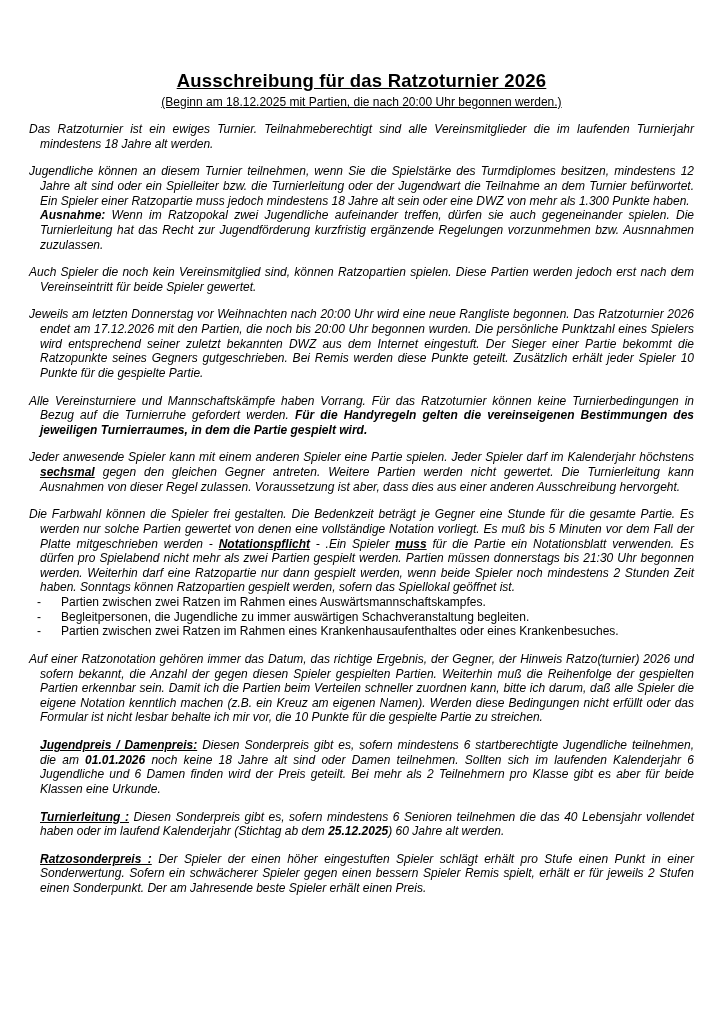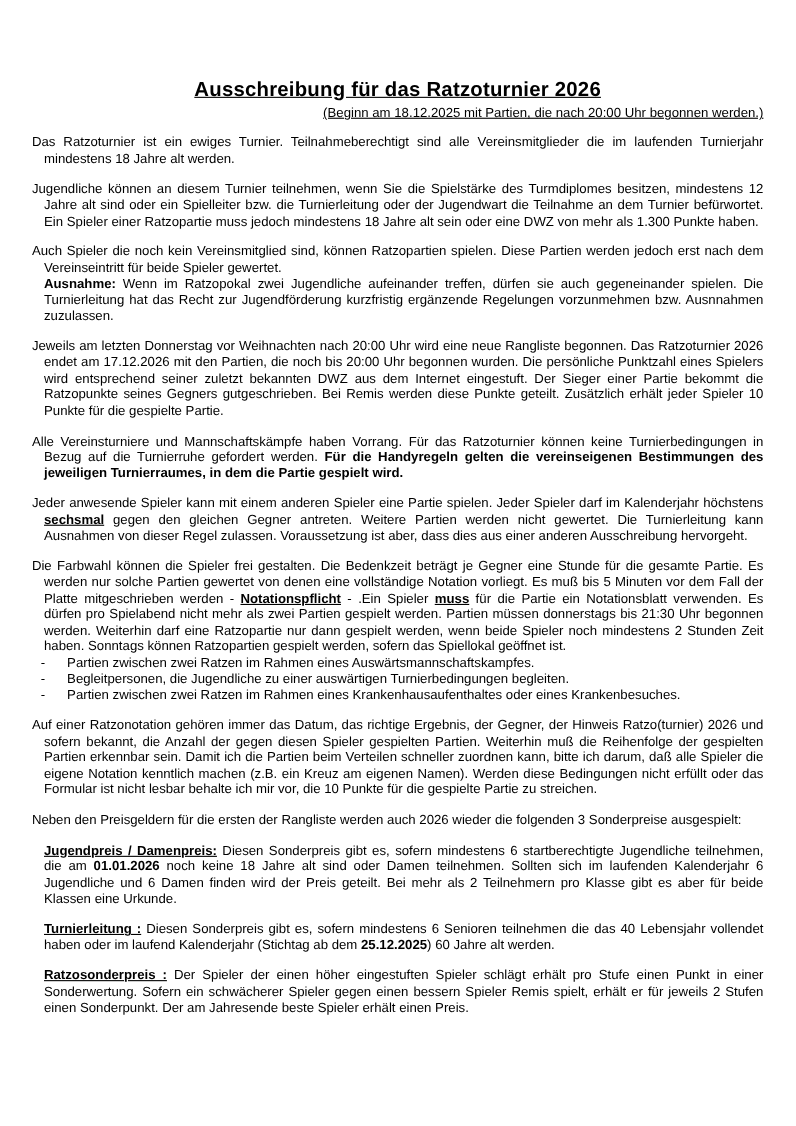--- a/index.html
+++ b/index.html
@@ -19,33 +19,34 @@
   }
   .doc-title {
     text-align: center;
     font-size: 18.5px;
     font-weight: bold;
     text-decoration: underline;
     line-height: 1.2;
     letter-spacing: 0.2px;
   }
   .doc-subtitle {
-    text-align: right;
+    text-align: center;
     font-size: 12px;
     text-decoration: underline;
     margin-top: 3px;
   }
   .doc-body {
     font-size: 12px;
     line-height: 1.22;
     margin-top: 4px;
   }
   .para {
     text-align: justify;
     margin-top: 13px;
+    font-style: italic;
   }
   .hang  { padding-left: 11px; text-indent: -11px; }
   .indent{ padding-left: 11px; }
   .cont  { margin-top: 0; }
   .bullet-row {
     display: flex;
     padding-left: 8px;
     margin-top: 0;
   }
   .dash { width: 24px; flex: none; }
@@ -57,48 +58,47 @@
 <div class="page">
 
   <h1 class="doc-title">Ausschreibung für das Ratzoturnier 2026</h1>
   <div class="doc-subtitle">(Beginn am 18.12.2025 mit Partien, die nach 20:00 Uhr begonnen werden.)</div>
 
   <div class="doc-body">
 
     <div class="para hang"><span>Das Ratzoturnier ist ein ewiges Turnier. Teilnahmeberechtigt sind alle Vereinsmitglieder die im laufenden Turnierjahr mindestens 18 Jahre alt werden.</span></div>
 
     <div class="para hang"><span>Jugendliche können an diesem Turnier teilnehmen, wenn Sie die Spielstärke des Turmdiplomes besitzen, mindestens 12 Jahre alt sind oder ein Spielleiter bzw. die Turnierleitung oder der Jugendwart die Teilnahme an dem Turnier befürwortet. Ein Spieler einer Ratzopartie muss jedoch mindestens 18 Jahre alt sein oder eine DWZ von mehr als 1.300 Punkte haben.</span></div>
+    <div class="para indent cont"><span style="font-weight: bold;">Ausnahme:</span><span> Wenn im Ratzopokal zwei Jugendliche aufeinander treffen, dürfen sie auch gegeneinander spielen. Die Turnierleitung hat das Recht zur Jugendförderung kurzfristig ergänzende Regelungen vorzunmehmen bzw. Ausnnahmen zuzulassen.</span></div>
+
     <div class="para hang"><span>Auch Spieler die noch kein Vereinsmitglied sind, können Ratzopartien spielen. Diese Partien werden jedoch erst nach dem Vereinseintritt für beide Spieler gewertet.</span></div>
-
-    <div class="para indent cont"><span style="font-weight: bold;">Ausnahme:</span><span> Wenn im Ratzopokal zwei Jugendliche aufeinander treffen, dürfen sie auch gegeneinander spielen. Die Turnierleitung hat das Recht zur Jugendförderung kurzfristig ergänzende Regelungen vorzunmehmen bzw. Ausnnahmen zuzulassen.</span></div>
 
     <div class="para hang"><span>Jeweils am letzten Donnerstag vor Weihnachten nach 20:00 Uhr wird eine neue Rangliste begonnen. Das Ratzoturnier 2026 endet am 17.12.2026 mit den Partien, die noch bis 20:00 Uhr begonnen wurden. Die persönliche Punktzahl eines Spielers wird entsprechend seiner zuletzt bekannten DWZ aus dem Internet eingestuft. Der Sieger einer Partie bekommt die Ratzopunkte seines Gegners gutgeschrieben. Bei Remis werden diese Punkte geteilt. Zusätzlich erhält jeder Spieler 10 Punkte für die gespielte Partie.</span></div>
 
     <div class="para hang"><span>Alle Vereinsturniere und Mannschaftskämpfe haben Vorrang. Für das Ratzoturnier können keine Turnierbedingungen in Bezug auf die Turnierruhe gefordert werden. </span><span style="font-weight: bold;">Für die Handyregeln gelten die vereinseigenen Bestimmungen des jeweiligen Turnierraumes, in dem die Partie gespielt wird.</span></div>
 
     <div class="para hang"><span>Jeder anwesende Spieler kann mit einem anderen Spieler eine Partie spielen. Jeder Spieler darf im Kalenderjahr höchstens </span><span style="font-weight: bold; text-decoration: underline;">sechsmal</span><span> gegen den gleichen Gegner antreten. Weitere Partien werden nicht gewertet. Die Turnierleitung kann Ausnahmen von dieser Regel zulassen. Voraussetzung ist aber, dass dies aus einer anderen Ausschreibung hervorgeht.</span></div>
 
     <div class="para hang"><span>Die Farbwahl können die Spieler frei gestalten. Die Bedenkzeit beträgt je Gegner eine Stunde für die gesamte Partie. Es werden nur solche Partien gewertet von denen eine vollständige Notation vorliegt. Es muß bis 5 Minuten vor dem Fall der Platte mitgeschrieben werden - </span><span style="font-weight: bold; text-decoration: underline;">Notationspflicht</span><span> - .Ein Spieler </span><span style="font-weight: bold; text-decoration: underline;">muss</span><span> für die Partie ein Notationsblatt verwenden. Es dürfen pro Spielabend nicht mehr als zwei Partien gespielt werden. Partien müssen donnerstags bis 21:30 Uhr begonnen werden. Weiterhin darf eine Ratzopartie nur dann gespielt werden, wenn beide Spieler noch mindestens 2 Stunden Zeit haben. Sonntags können Ratzopartien gespielt werden, sofern das Spiellokal geöffnet ist.</span></div>
 
     <div class="bullet-row">
       <span class="dash">-</span>
       <span class="bullet-text"><span>Partien zwischen zwei Ratzen im Rahmen eines Auswärtsmannschaftskampfes.</span></span>
     </div>
     <div class="bullet-row">
       <span class="dash">-</span>
-      <span class="bullet-text"><span>Begleitpersonen, die Jugendliche zu einer auswärtigen Turnierbedingungen begleiten.</span></span>
+      <span class="bullet-text"><span>Begleitpersonen, die Jugendliche zu immer auswärtigen Schachveranstaltung begleiten.</span></span>
     </div>
     <div class="bullet-row">
       <span class="dash">-</span>
       <span class="bullet-text"><span>Partien zwischen zwei Ratzen im Rahmen eines Krankenhausaufenthaltes oder eines Krankenbesuches.</span></span>
     </div>
 
     <div class="para hang"><span>Auf einer Ratzonotation gehören immer das Datum, das richtige Ergebnis, der Gegner, der Hinweis Ratzo(turnier) 2026 und sofern bekannt, die Anzahl der gegen diesen Spieler gespielten Partien. Weiterhin muß die Reihenfolge der gespielten Partien erkennbar sein. Damit ich die Partien beim Verteilen schneller zuordnen kann, bitte ich darum, daß alle Spieler die eigene Notation kenntlich machen (z.B. ein Kreuz am eigenen Namen). Werden diese Bedingungen nicht erfüllt oder das Formular ist nicht lesbar behalte ich mir vor, die 10 Punkte für die gespielte Partie zu streichen.</span></div>
 
-    <div class="para hang"><span>Neben den Preisgeldern für die ersten der Rangliste werden auch 2026 wieder die folgenden 3 Sonderpreise ausgespielt:</span></div>
 
     <div class="para indent"><span style="font-weight: bold; text-decoration: underline;">Jugendpreis / Damenpreis:</span><span> Diesen Sonderpreis gibt es, sofern mindestens 6 startberechtigte Jugendliche teilnehmen, die am </span><span style="font-weight: bold;">01.01.2026</span><span> noch keine 18 Jahre alt sind oder Damen teilnehmen. Sollten sich im laufenden Kalenderjahr 6 Jugendliche und 6 Damen finden wird der Preis geteilt. Bei mehr als 2 Teilnehmern pro Klasse gibt es aber für beide Klassen eine Urkunde.</span></div>
 
     <div class="para indent"><span style="font-weight: bold; text-decoration: underline;">Turnierleitung :</span><span> Diesen Sonderpreis gibt es, sofern mindestens 6 Senioren teilnehmen die das 40 Lebensjahr vollendet haben oder im laufend Kalenderjahr (Stichtag ab dem </span><span style="font-weight: bold;">25.12.2025</span><span>) 60 Jahre alt werden.</span></div>
 
     <div class="para indent"><span style="font-weight: bold; text-decoration: underline;">Ratzosonderpreis :</span><span> Der Spieler der einen höher eingestuften Spieler schlägt erhält pro Stufe einen Punkt in einer Sonderwertung. Sofern ein schwächerer Spieler gegen einen bessern Spieler Remis spielt, erhält er für jeweils 2 Stufen einen Sonderpunkt. Der am Jahresende beste Spieler erhält einen Preis.</span></div>
 
   </div>
 </div>
 

